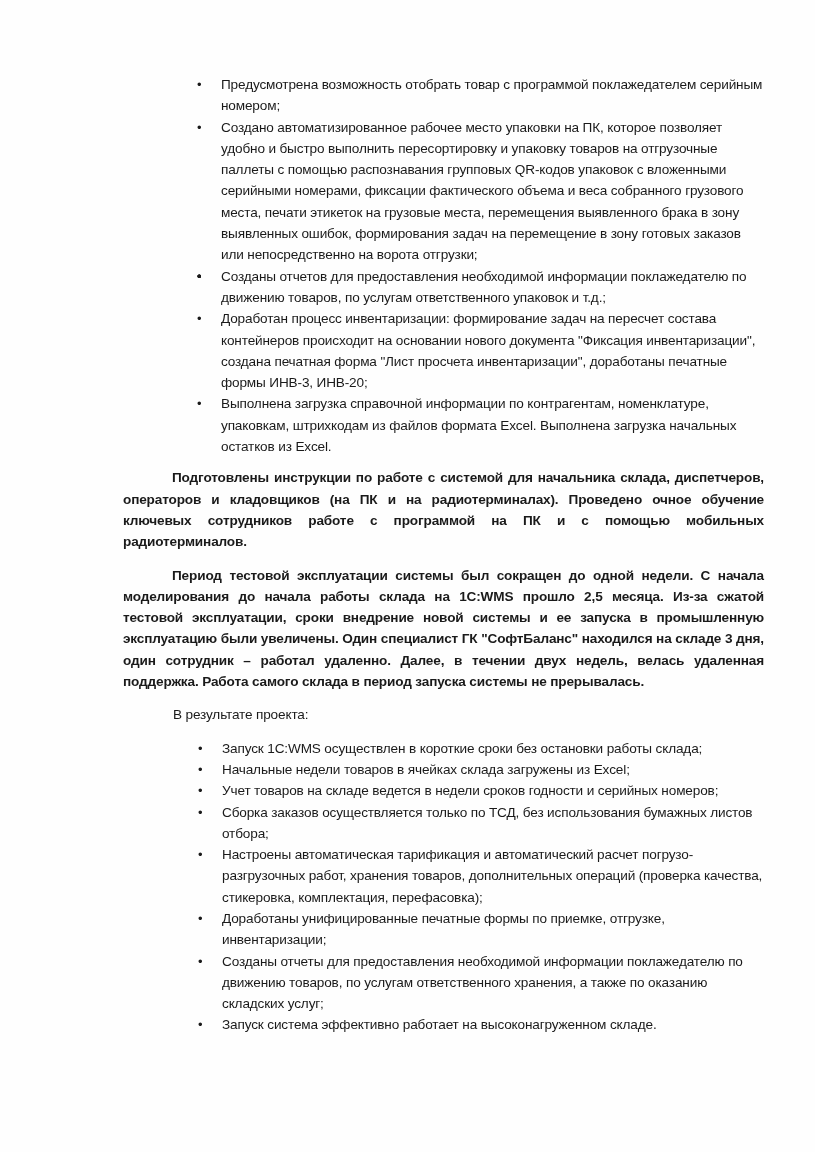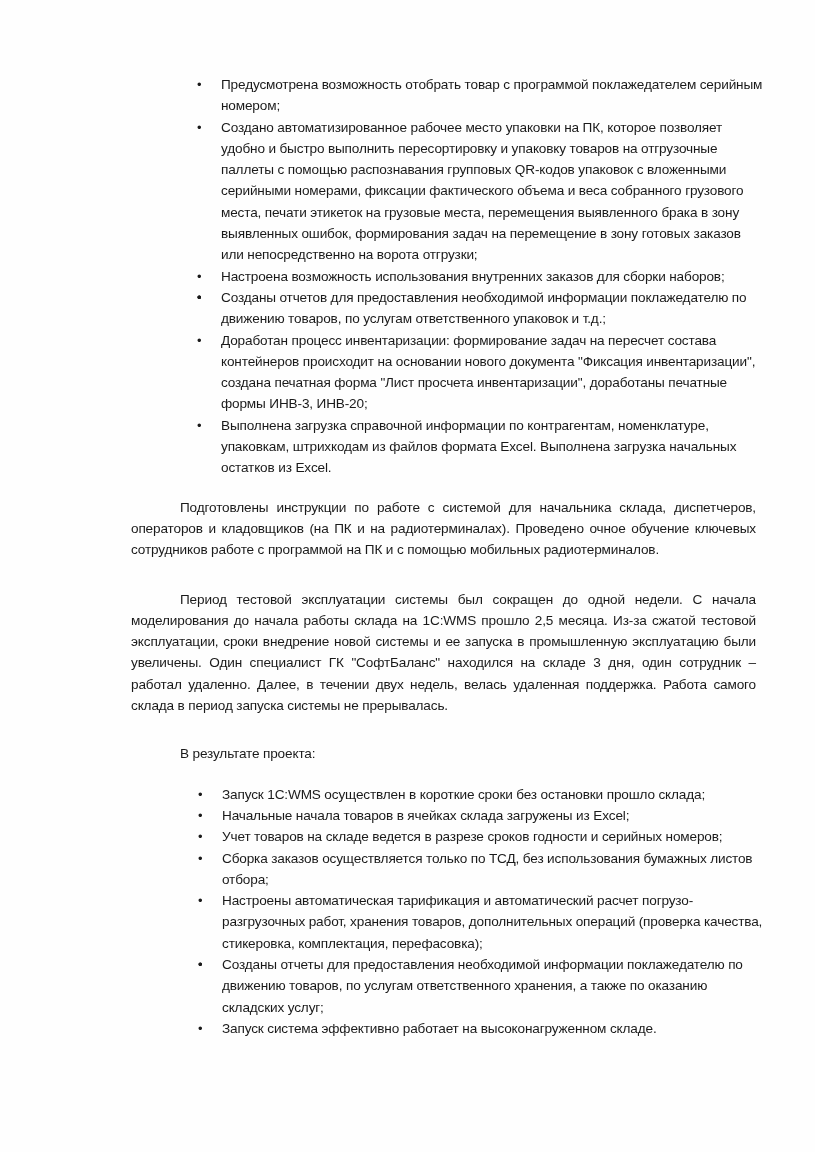--- a/index.html
+++ b/index.html
@@ -42,41 +42,42 @@
     ul.bullets li .bullet {
       position: absolute;
       left: 74px;
       top: 0;
       width: 10px;
       font-size: 13px;
     }
     ul.bottom li { padding-left: 99px; }
     ul.bottom li .bullet { left: 75px; }
     p.para {
-      margin: 8px;
+      margin: 0;
       text-align: justify;
       text-indent: 49px;
+      font-weight: bold;
     }
     .gap-s { height: 10px; }
     .gap-m { height: 12px; }
     p.lead {
-      margin: 7px;
+      margin: 0;
       padding-left: 50px;
     }
   </style>
 </head>
 <body>
 
 <div class="page">
   <div class="content">
 
     <ul class="bullets top">
       <li><span class="bullet">•</span><span>Предусмотрена возможность отобрать товар с программой поклажедателем серийным номером;</span></li>
       <li><span class="bullet">•</span><span>Создано автоматизированное рабочее место упаковки на ПК, которое позволяет удобно и быстро выполнить пересортировку и упаковку товаров на отгрузочные паллеты с помощью распознавания групповых QR-кодов упаковок с вложенными серийными номерами, фиксации фактического объема и веса собранного грузового места, печати этикеток на грузовые места, перемещения выявленного брака в зону выявленных ошибок, формирования задач на перемещение в зону готовых заказов или непосредственно на ворота отгрузки;</span></li>
-      <li><span class="bullet">•</span><span>Настроена возможность использования внутренних заказов для сборки наборов;</span></li>
+      <li><span class="bullet">•</span></li>
       <li><span class="bullet">•</span></li>
       <li><span class="bullet">•</span></li>
       <li><span class="bullet">•</span><span>Созданы отчетов для предоставления необходимой информации поклажедателю по движению товаров, по услугам ответственного упаковок и т.д.;</span></li>
       <li><span class="bullet">•</span><span>Доработан процесс инвентаризации: формирование задач на пересчет состава контейнеров происходит на основании нового документа "Фиксация инвентаризации", создана печатная форма "Лист просчета инвентаризации", доработаны печатные формы ИНВ-3, ИНВ-20;</span></li>
       <li><span class="bullet">•</span><span>Выполнена загрузка справочной информации по контрагентам, номенклатуре, упаковкам, штрихкодам из файлов формата Excel. Выполнена загрузка начальных остатков из Excel.</span></li>
     </ul>
 
     <div class="gap-s"></div>
 
     <p class="para">Подготовлены инструкции по работе с системой для начальника склада, диспетчеров, операторов и кладовщиков (на ПК и на радиотерминалах). Проведено очное обучение ключевых сотрудников работе с программой на ПК и с помощью мобильных радиотерминалов.</p>
@@ -85,24 +86,24 @@
 
     <p class="para">Период тестовой эксплуатации системы был сокращен до одной недели. С начала моделирования до начала работы склада на 1С:WMS прошло 2,5 месяца. Из-за сжатой тестовой эксплуатации, сроки внедрение новой системы и ее запуска в промышленную эксплуатацию были увеличены. Один специалист ГК "СофтБаланс" находился на складе 3 дня, один сотрудник – работал удаленно. Далее, в течении двух недель, велась удаленная поддержка. Работа самого склада в период запуска системы не прерывалась.</p>
 
     <div class="gap-m"></div>
 
     <p class="lead">В результате проекта:</p>
 
     <div class="gap-m"></div>
 
     <ul class="bullets bottom">
-      <li><span class="bullet">•</span><span>Запуск 1С:WMS осуществлен в короткие сроки без остановки прошло склада;</span></li>
-      <li><span class="bullet">•</span><span>Начальные начала товаров в ячейках склада загружены из Excel;</span></li>
-      <li><span class="bullet">•</span><span>Учет товаров на складе ведется в разрезе сроков годности и серийных номеров;</span></li>
+      <li><span class="bullet">•</span><span>Запуск 1С:WMS осуществлен в короткие сроки без остановки работы склада;</span></li>
+      <li><span class="bullet">•</span><span>Начальные недели товаров в ячейках склада загружены из Excel;</span></li>
+      <li><span class="bullet">•</span><span>Учет товаров на складе ведется в недели сроков годности и серийных номеров;</span></li>
       <li><span class="bullet">•</span><span>Сборка заказов осуществляется только по ТСД, без использования бумажных листов отбора;</span></li>
       <li><span class="bullet">•</span><span>Настроены автоматическая тарификация и автоматический расчет погрузо-разгрузочных работ, хранения товаров, дополнительных операций (проверка качества, стикеровка, комплектация, перефасовка);</span></li>
-      <li><span class="bullet">•</span></li>
+      <li><span class="bullet">•</span><span>Доработаны унифицированные печатные формы по приемке, отгрузке, инвентаризации;</span></li>
       <li><span class="bullet">•</span><span>Созданы отчеты для предоставления необходимой информации поклажедателю по движению товаров, по услугам ответственного хранения, а также по оказанию складских услуг;</span></li>
       <li><span class="bullet">•</span><span>Запуск система эффективно работает на высоконагруженном складе.</span></li>
     </ul>
 
   </div>
 </div>
 
 </body></html>

